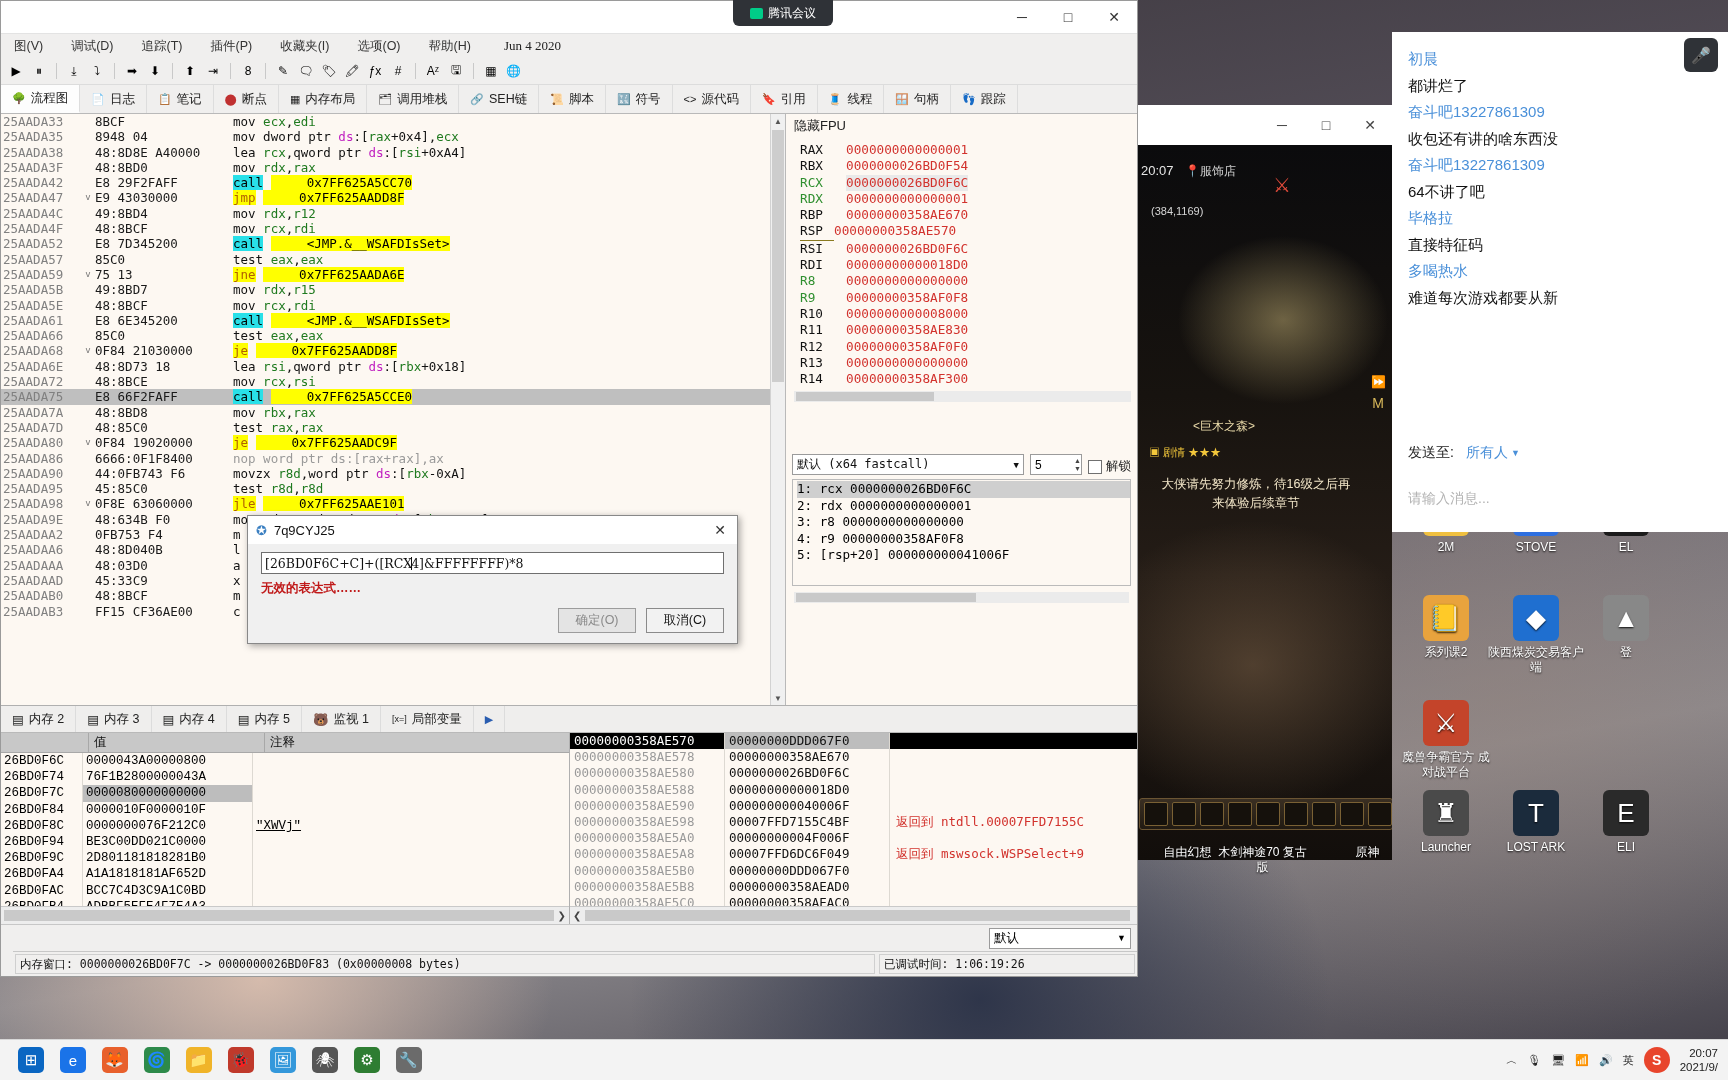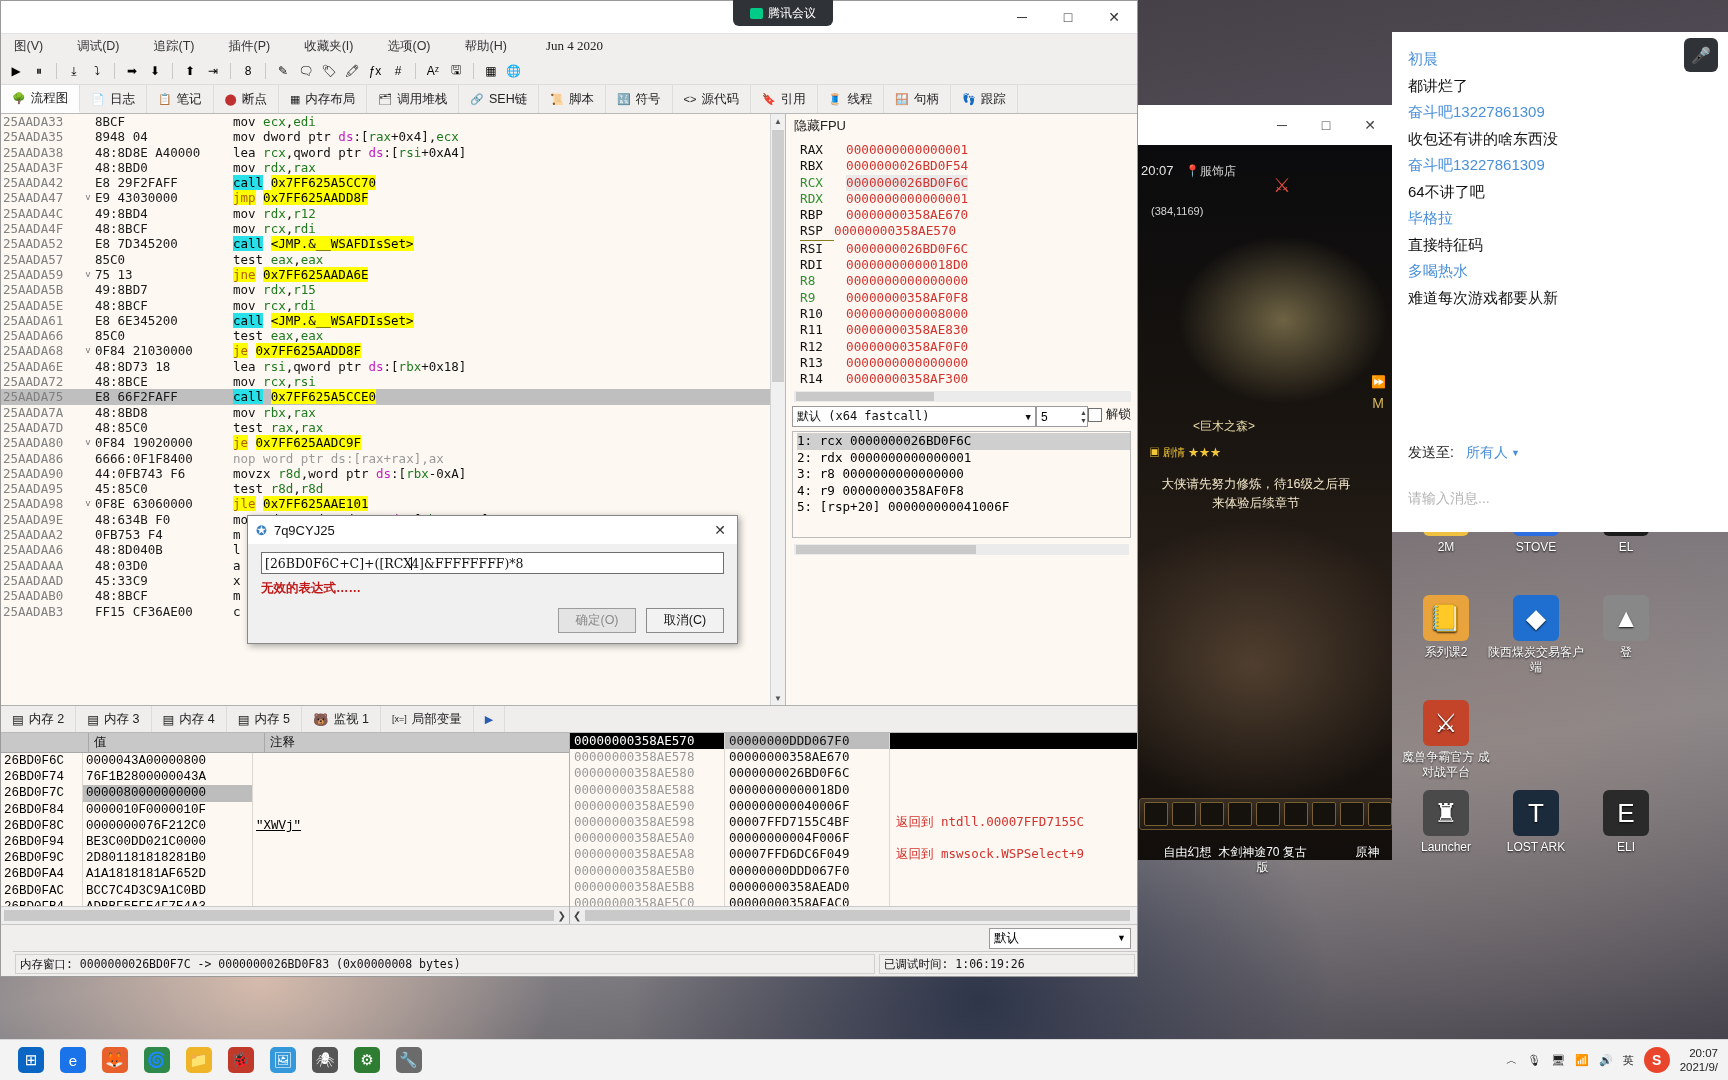--- a/index.html
+++ b/index.html
@@ -22,21 +22,21 @@
   .tb-right{margin-left:auto;display:flex;align-items:center;gap:10px;padding-right:10px;color:#222;font-size:11px;}
   .tb-clock{text-align:right;line-height:1.25;font-size:11.5px;}
   .sogou{width:26px;height:26px;border-radius:50%;background:#e8452c;color:#fff;display:flex;align-items:center;justify-content:center;font-weight:bold;font-size:14px;}
 
   
   .dbg{position:absolute;left:0;top:0;width:1136px;height:975px;background:#f0efee;border:1px solid #9a9a9a;display:flex;flex-direction:column;}
   .dbg-title{height:32px;background:#fff;display:flex;align-items:center;border-bottom:1px solid #e3e3e3;}
   .dbg-title .caption{flex:1;}
   .winbtn{width:46px;height:32px;display:flex;align-items:center;justify-content:center;color:#333;font-size:14px;}
 
-  .menubar{height:24px;display:flex;align-items:center;gap:16px;padding-left:4px;background:#f0efee;font-size:12.5px;color:#333;}
+  .menubar{height:24px;display:flex;align-items:center;gap:10px;padding-left:4px;background:#f0efee;font-size:12.5px;color:#333;}
   .menubar .mi{padding:3px 9px;}
   .menubar .date{padding-left:14px;color:#222;font-family:"Liberation Serif",serif;font-size:13px;}
 
   .toolbar{height:26px;display:flex;align-items:center;gap:5px;padding:0 6px;background:#f0efee;border-bottom:1px solid #dcdcdc;}
   .tbtn{width:18px;height:18px;display:flex;align-items:center;justify-content:center;font-size:12px;}
   .tsep{width:1px;height:16px;background:#c9c9c9;margin:0 3px;}
 
   .tabstrip{height:28px;display:flex;align-items:stretch;background:#f0efee;border-bottom:1px solid #b9b9b9;overflow:hidden;}
   .tab{display:flex;align-items:center;gap:5px;padding:0 11px;font-size:12.5px;color:#222;border-right:1px solid #ddd;}
   .tab.active{background:#fdfdfd;border-bottom:2px solid #fdfdfd;}
@@ -48,21 +48,21 @@
   .disasm{width:784px;background:#fdf8f2;border-right:1px solid #b9b9b9;display:flex;flex-direction:column;min-height:0;position:relative;}
   .dis-rows{flex:1;overflow:hidden;font-family:"DejaVu Sans Mono",monospace;font-size:12.5px;line-height:15.3px;}
   .drow{display:flex;height:15.3px;white-space:pre;}
   .drow.sel{background:#bfbfbf;}
   .c-addr{width:78px;color:#808080;padding-left:2px;}
   .c-arrow{width:14px;color:#777;text-align:center;font-size:9px;}
   .c-bytes{width:138px;color:#1a1a1a;}
   .c-mnem{flex:1;color:#111;}
   .kw-call{background:#29e0e8;color:#000;}
   .kw-jmp{background:#ffff00;color:#b06000;}
-  .kw-tgt{background:#ffff00;color:#000;}
+  .kw-tgt{background:#ffff00;color:#000;padding-left:36px;}
   .reg{color:#1f7a1f;}
   .seg{color:#c020c0;}
   .nop{color:#9a9a9a;}
 
   .dis-scroll{position:absolute;right:0;top:0;width:14px;bottom:0;background:#f0f0f0;border-left:1px solid #d2d2d2;}
   .sc-up,.sc-dn{height:14px;display:flex;align-items:center;justify-content:center;font-size:8px;color:#555;background:#f0f0f0;}
   .sc-thumb{position:absolute;left:1px;width:12px;background:#cdcdcd;}
 
   
   .regs{flex:1;background:#fdf8f2;display:flex;flex-direction:column;min-width:0;}
@@ -70,21 +70,21 @@
   .reg-list{padding:4px 0 0 14px;font-family:"DejaVu Sans Mono",monospace;font-size:12.7px;line-height:16.3px;}
   .rrow{display:flex;}
   .rname{width:46px;color:#111;}
   .rname.hot{color:#2f8f2f;}
   .rname.und{border-bottom:1px solid #8a7a20;width:34px;}
   .rval{color:#d2322d;}
   .rval.hl{background:#e9e9e9;}
   .regs-hscroll{height:11px;margin:4px 6px 2px 8px;background:#ebebeb;position:relative;}
   .regs-hscroll i{position:absolute;left:2px;top:1px;height:9px;width:138px;background:#c9c9c9;display:block;}
 
-  .cc-bar{display:flex;align-items:flex-start;padding:2px 6px;}
+  .cc-bar{display:flex;align-items:flex-end;gap:6px;padding:2px 6px;margin-top:48px;}
   .cc-sel{flex:1;height:19px;background:#fff;border:1px solid #9b9b9b;display:flex;align-items:center;justify-content:space-between;padding:0 4px;font-family:"DejaVu Sans Mono",monospace;font-size:12px;color:#111;}
   .cc-spin{width:46px;height:19px;background:#fff;border:1px solid #9b9b9b;display:flex;align-items:center;padding-left:4px;font-size:12px;}
   .cc-chk{display:flex;align-items:center;gap:4px;font-size:12.5px;color:#222;}
   .cc-chk i{width:12px;height:12px;border:1px solid #707070;background:#fff;display:inline-block;}
   .args{margin:2px 6px;border:1px solid #bbb;background:#fdf8f2;height:104px;font-family:"DejaVu Sans Mono",monospace;font-size:12.6px;line-height:16.5px;padding:1px 0 0 4px;}
   .args .arow.sel{background:#cfcfcf;}
   .regs-bottom{height:11px;margin:4px 8px;background:#ebebeb;position:relative;}
   .regs-bottom i{position:absolute;left:2px;top:1px;height:9px;width:180px;background:#c9c9c9;}
 
   

